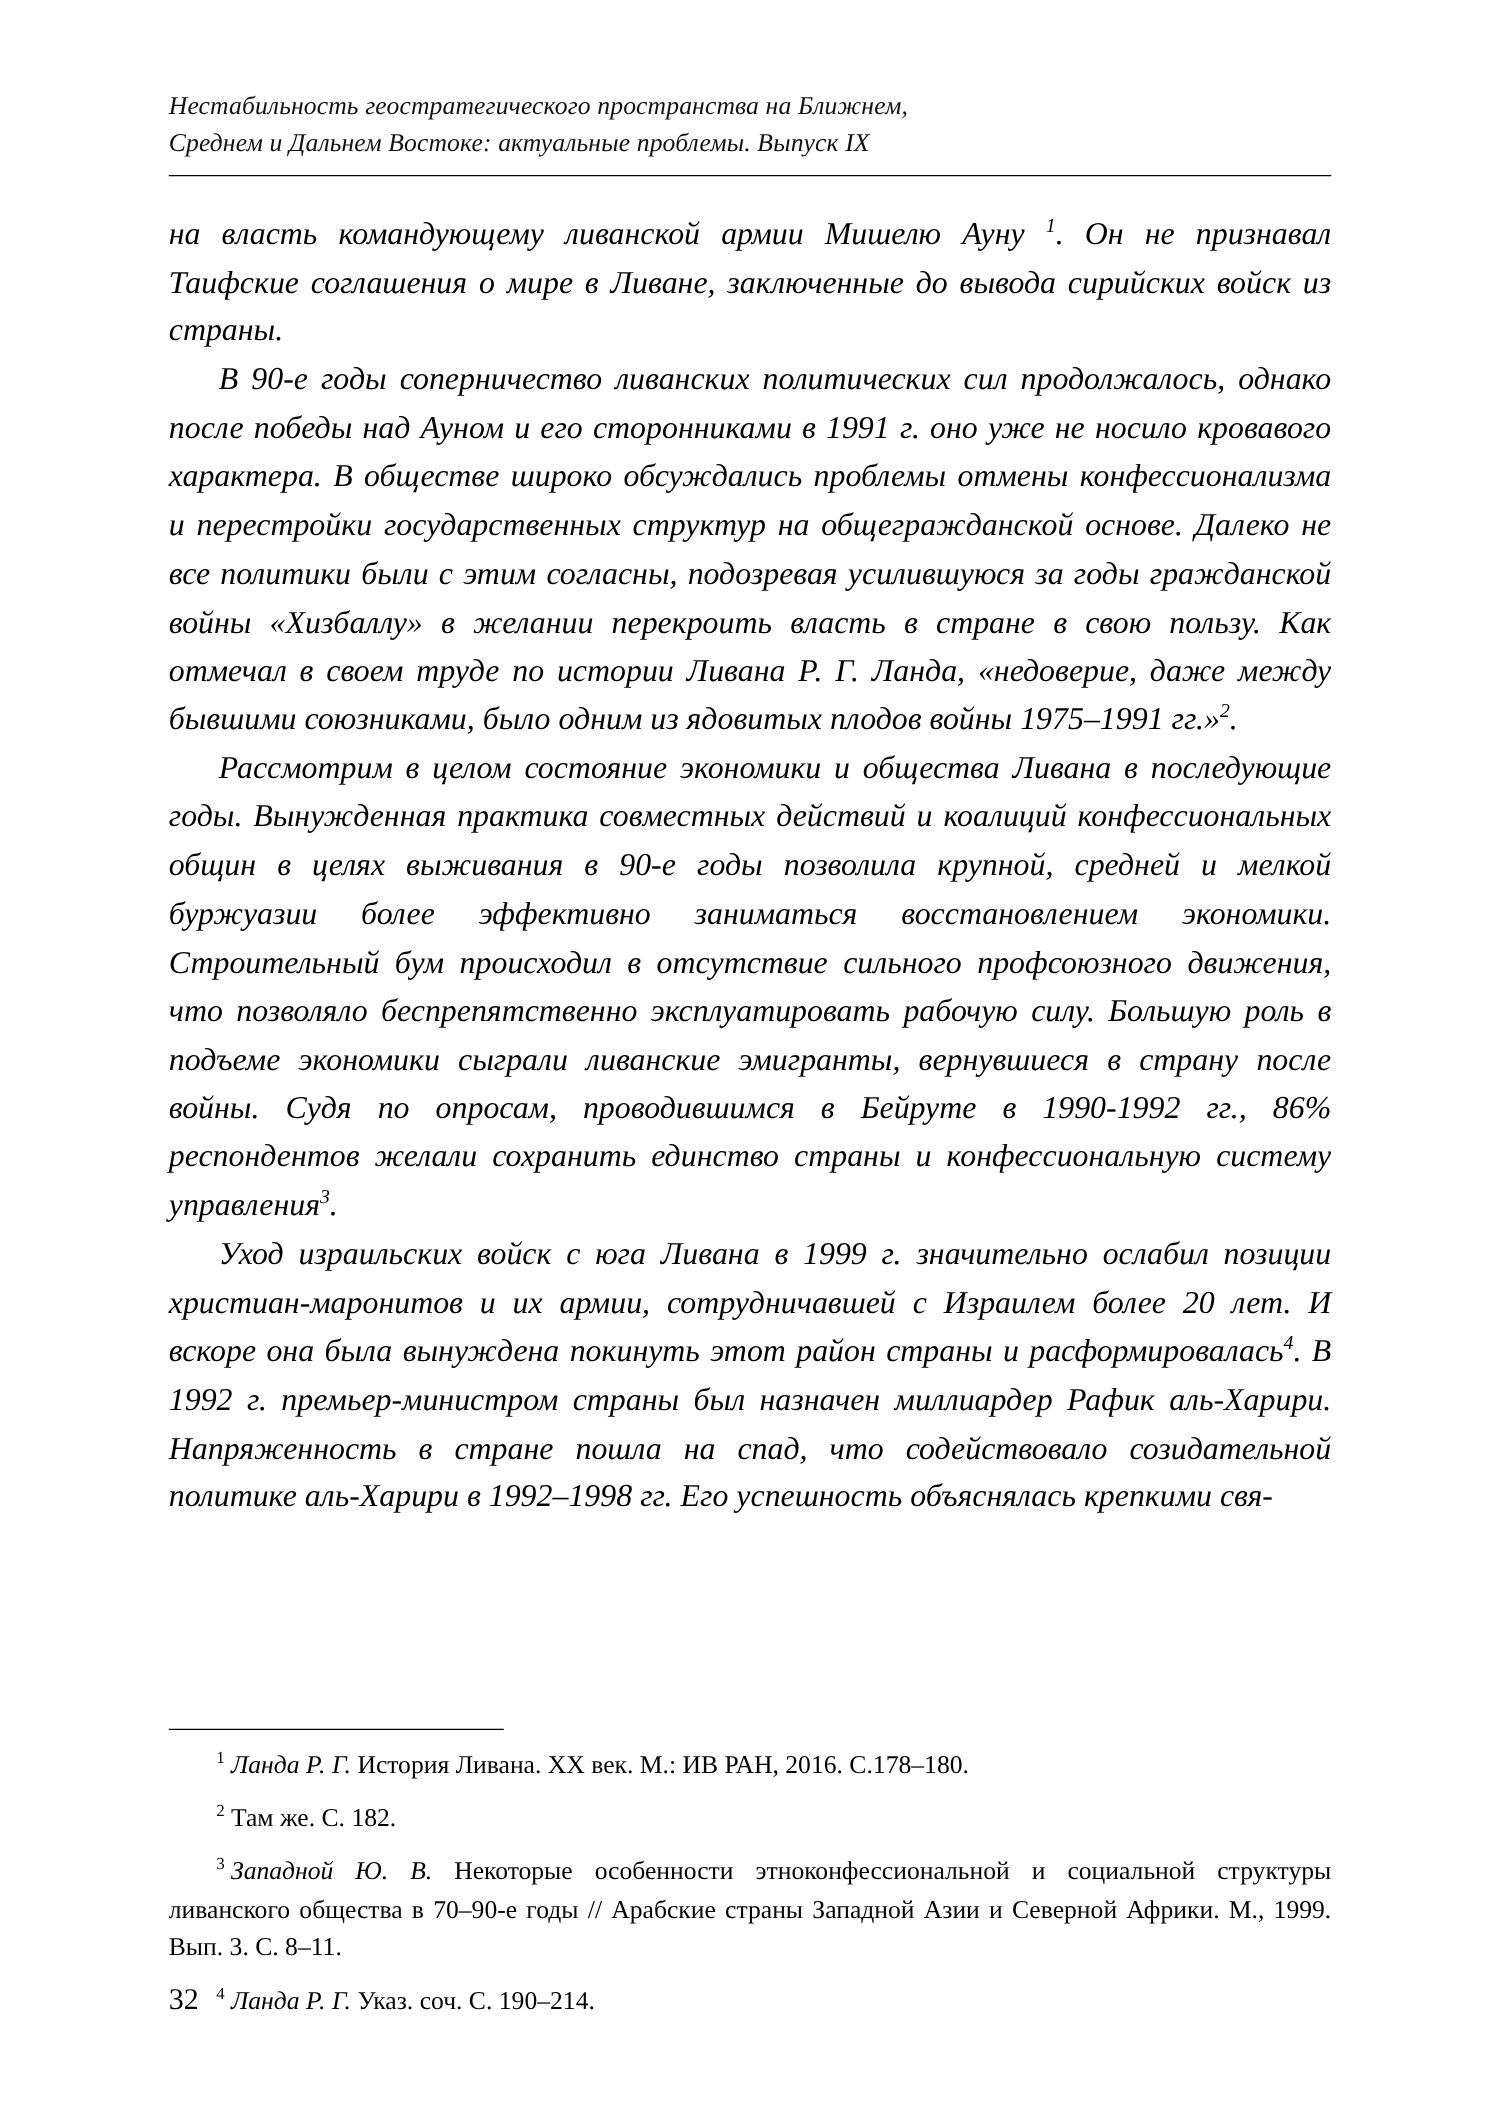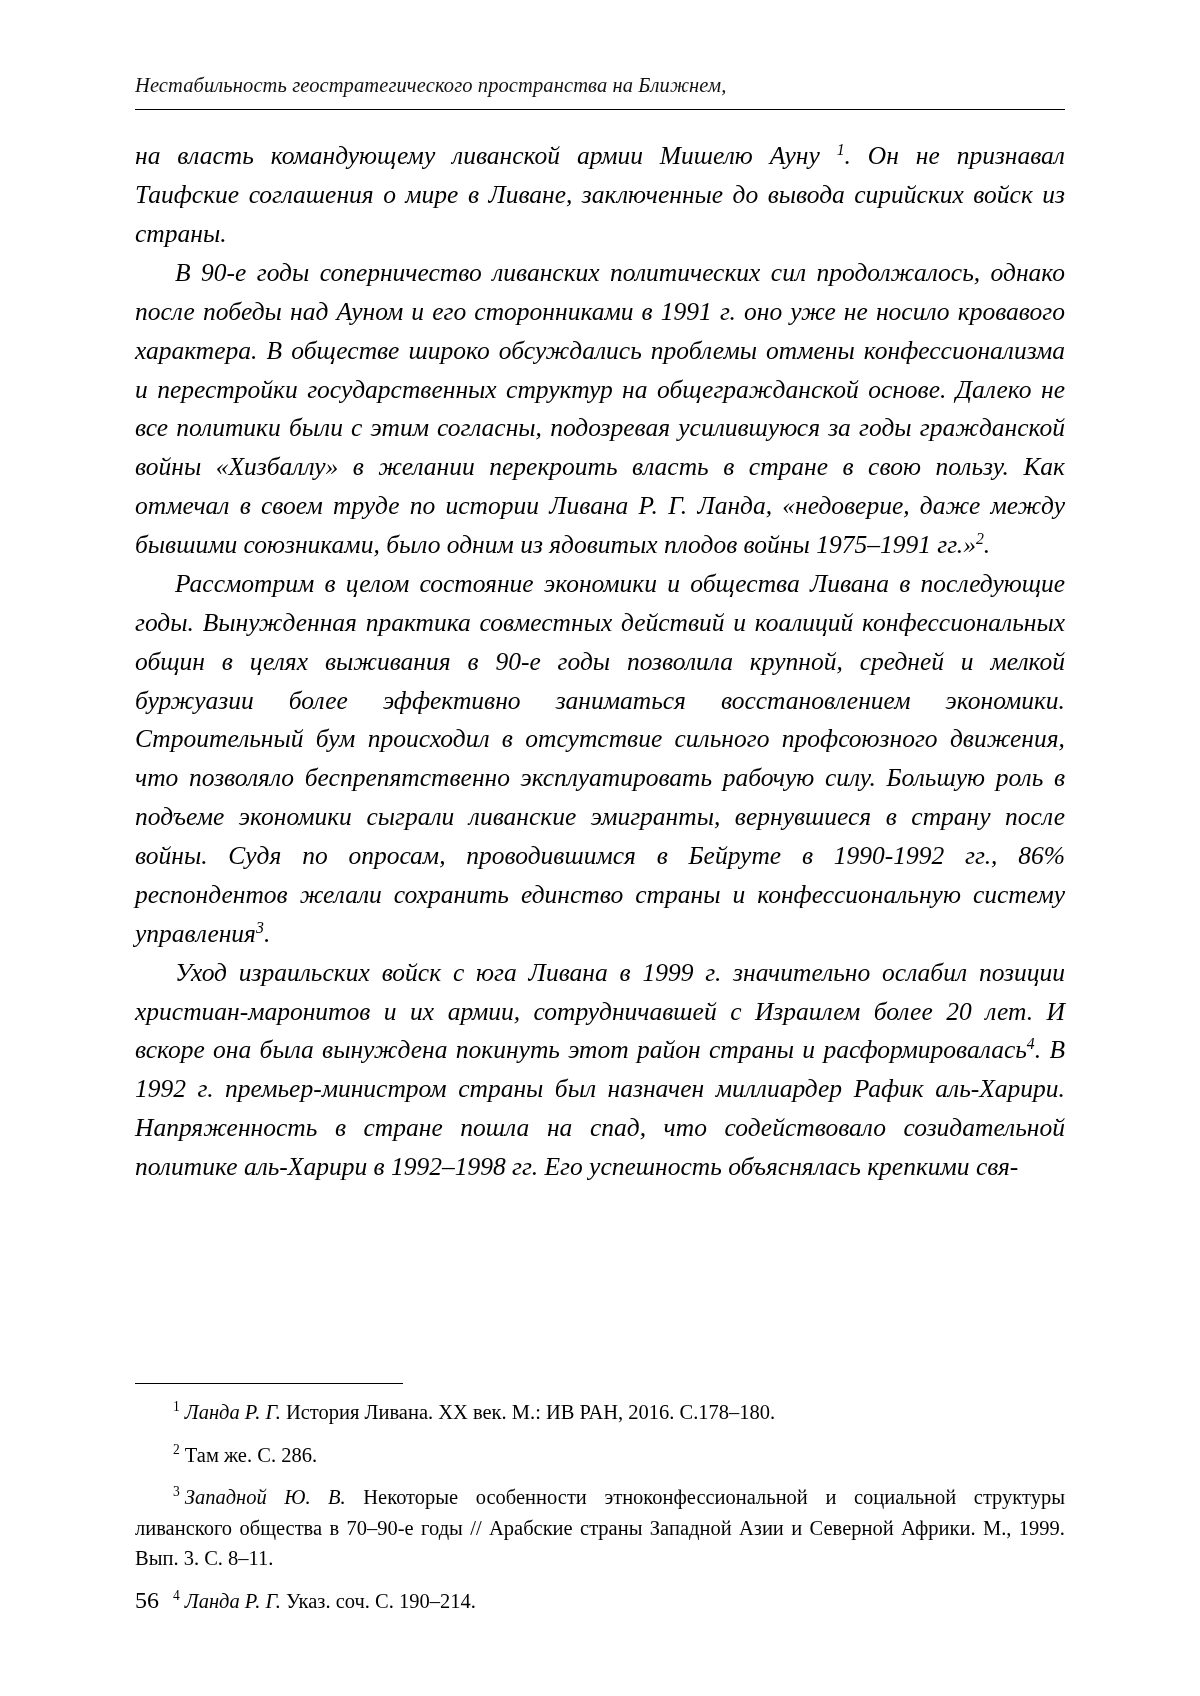--- a/index.html
+++ b/index.html
@@ -104,20 +104,21 @@
 </style>
 </head>
 <body>
 
 <div class="page">
 
   <div class="content">
 
     <div class="running-head">
       <div>Нестабильность геостратегического пространства на Ближнем,</div>
+      <div>Среднем и Дальнем Востоке: актуальные проблемы. Выпуск IX</div>
     </div>
     <div class="head-rule"></div>
 
     <div class="body-text">
 
       <p><span>на власть командующему ливанской армии Мишелю Ауну </span><sup>1</sup><span>. Он не признавал Таифские соглашения о мире в Ливане, заключенные до вывода сирийских войск из страны.</span></p>
 
       <p class="indent"><span>В 90-е годы соперничество ливанских политических сил продолжалось, однако после победы над Ауном и его сторонниками в 1991 г. оно уже не носило кровавого характера. В обществе широко обсуждались проблемы отмены конфессионализма и перестройки государственных структур на общегражданской основе. Далеко не все политики были с этим согласны, подозревая усилившуюся за годы гражданской войны «Хизбаллу» в желании перекроить власть в стране в свою пользу. Как отмечал в своем труде по истории Ливана Р. Г. Ланда, «недоверие, даже между бывшими союзниками, было одним из ядовитых плодов войны 1975–1991 гг.»</span><sup>2</sup><span>.</span></p>
 
       <p class="indent"><span>Рассмотрим в целом состояние экономики и общества Ливана в последующие годы. Вынужденная практика совместных действий и коалиций конфессиональных общин в целях выживания в 90-е годы позволила крупной, средней и мелкой буржуазии более эффективно заниматься восстановлением экономики. Строительный бум происходил в отсутствие сильного профсоюзного движения, что позволяло беспрепятственно эксплуатировать рабочую силу. Большую роль в подъеме экономики сыграли ливанские эмигранты, вернувшиеся в страну после войны. Судя по опросам, проводившимся в Бейруте в 1990-1992 гг., 86% респондентов желали сохранить единство страны и конфессиональную систему управления</span><sup>3</sup><span>.</span></p>
@@ -125,22 +126,22 @@
       <p class="indent"><span>Уход израильских войск с юга Ливана в 1999 г. значительно ослабил позиции христиан-маронитов и их армии, сотрудничавшей с Израилем более 20 лет. И вскоре она была вынуждена покинуть этот район страны и расформировалась</span><sup>4</sup><span>. В 1992 г. премьер-министром страны был назначен миллиардер Рафик аль-Харири. Напряженность в стране пошла на спад, что содействовало созидательной политике аль-Харири в 1992–1998 гг. Его успешность объяснялась крепкими свя-</span></p>
 
     </div>
   </div>
 
   <div class="footnotes">
     <div class="fn-rule"></div>
 
     <p class="fn first-indent"><span class="mark">1</span><i>Ланда Р. Г.</i><span> История Ливана. XX век. М.: ИВ РАН, 2016. С.178–180.</span></p>
 
-    <p class="fn first-indent"><span class="mark">2</span><i></i><span>Там же. С. 286.</span></p>
+    <p class="fn first-indent"><span class="mark">2</span><i></i><span>Там же. С. 182.</span></p>
 
     <p class="fn first-indent"><span class="mark">3</span><i>Западной Ю. В.</i><span> Некоторые особенности этноконфессиональной и социальной структуры ливанского общества в 70–90-е годы // Арабские страны Западной Азии и Северной Африки. М., 1999. Вып. 3. С. 8–11.</span></p>
 
     <p class="fn first-indent"><span class="mark">4</span><i>Ланда Р. Г.</i><span> Указ. соч. С. 190–214.</span></p>
   </div>
 
-  <div class="page-number">56</div>
+  <div class="page-number">32</div>
 
 </div>
 
 </body></html>

